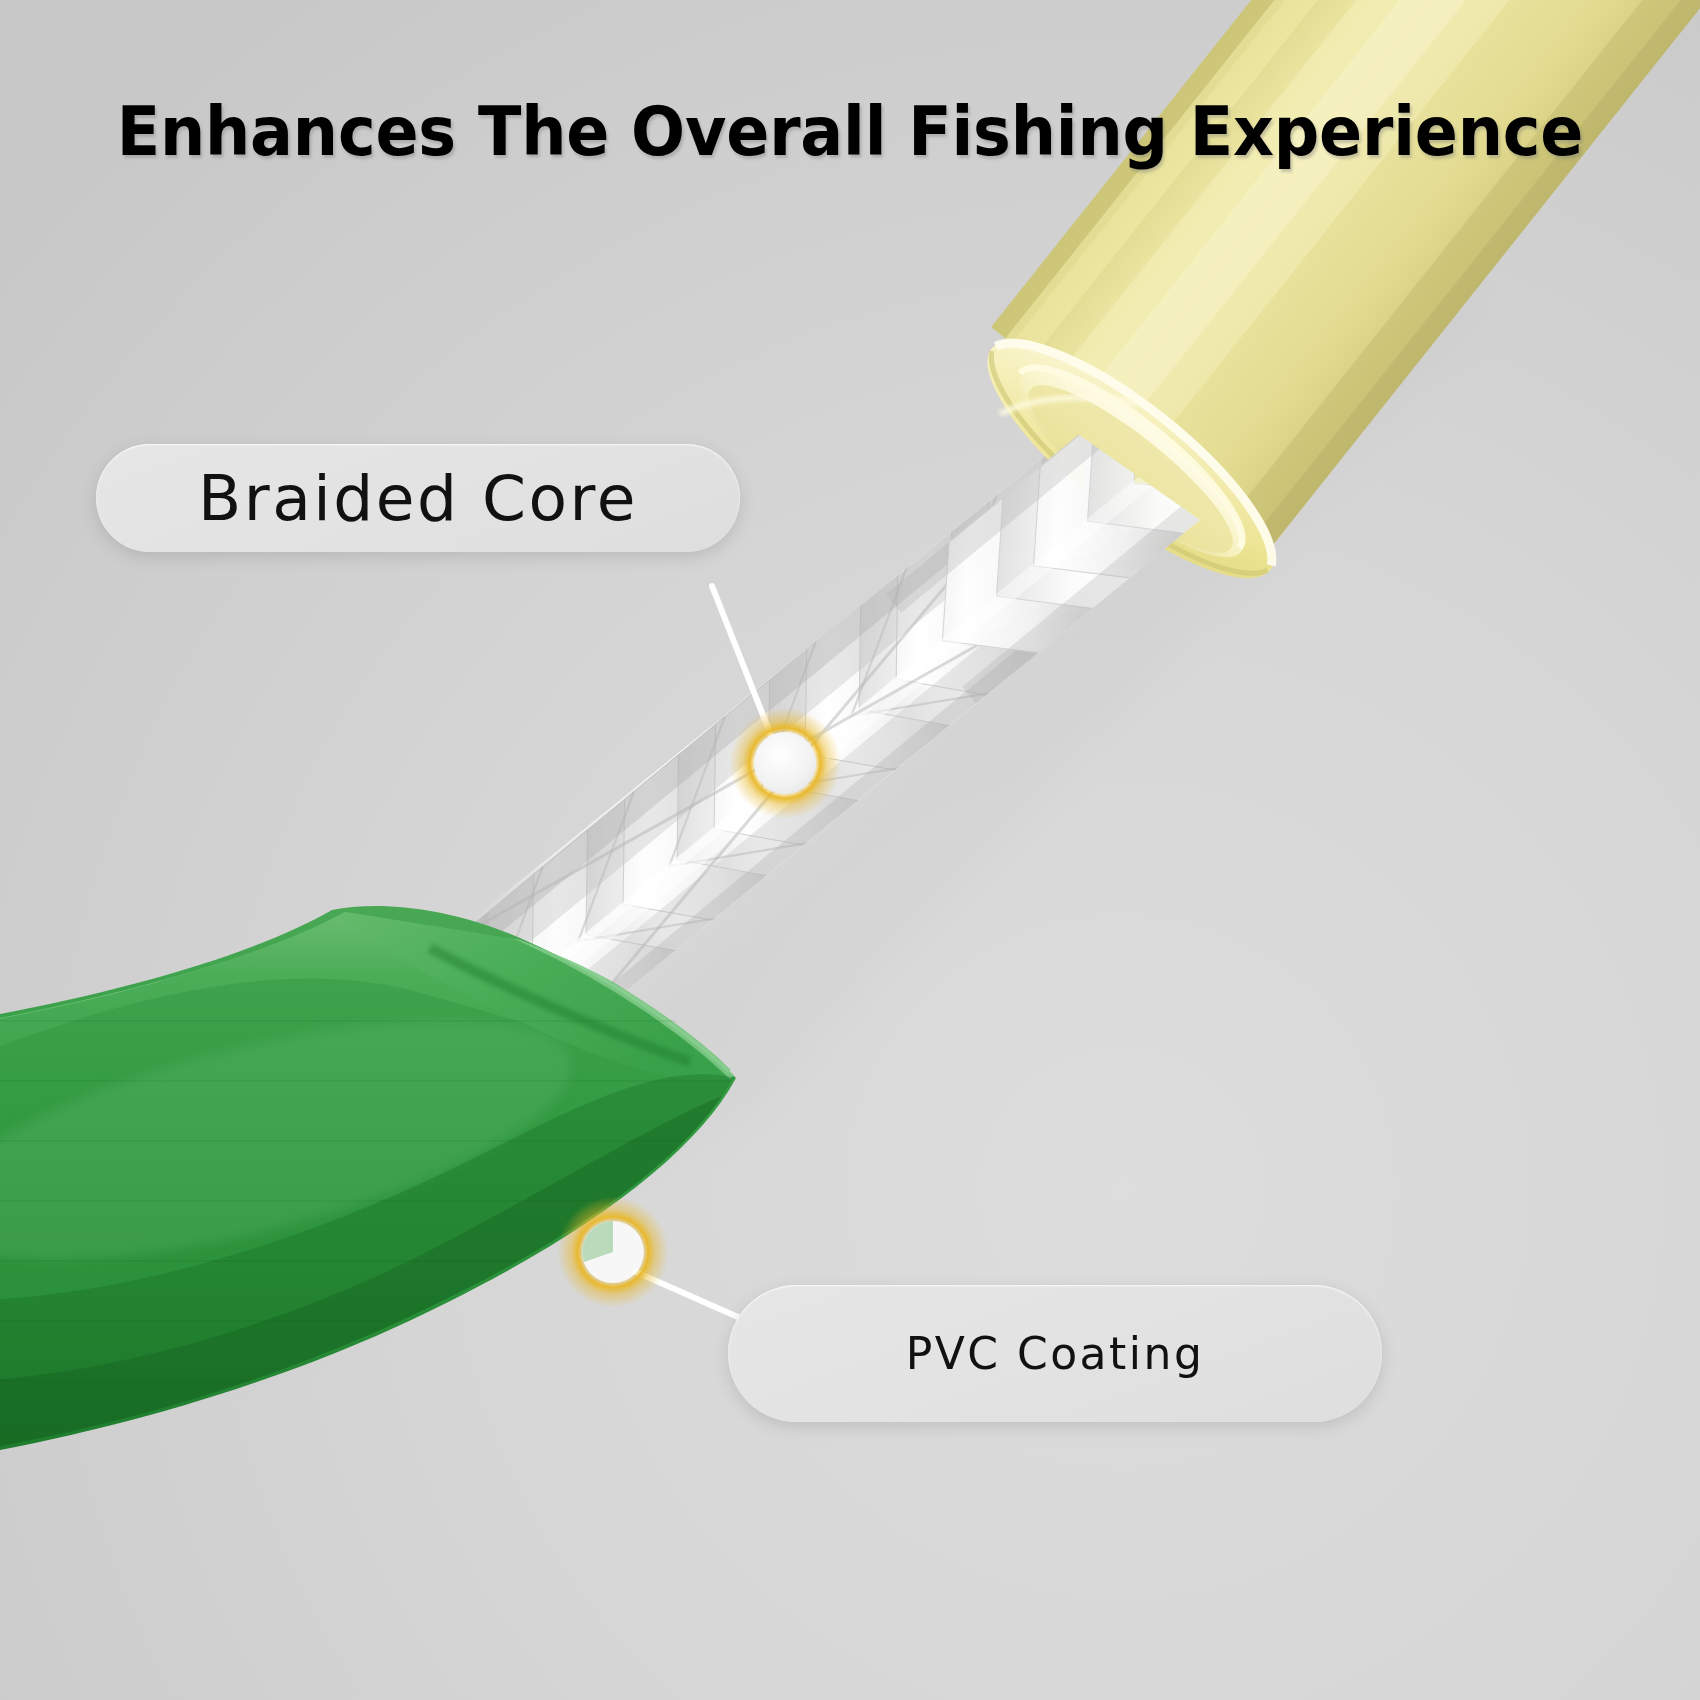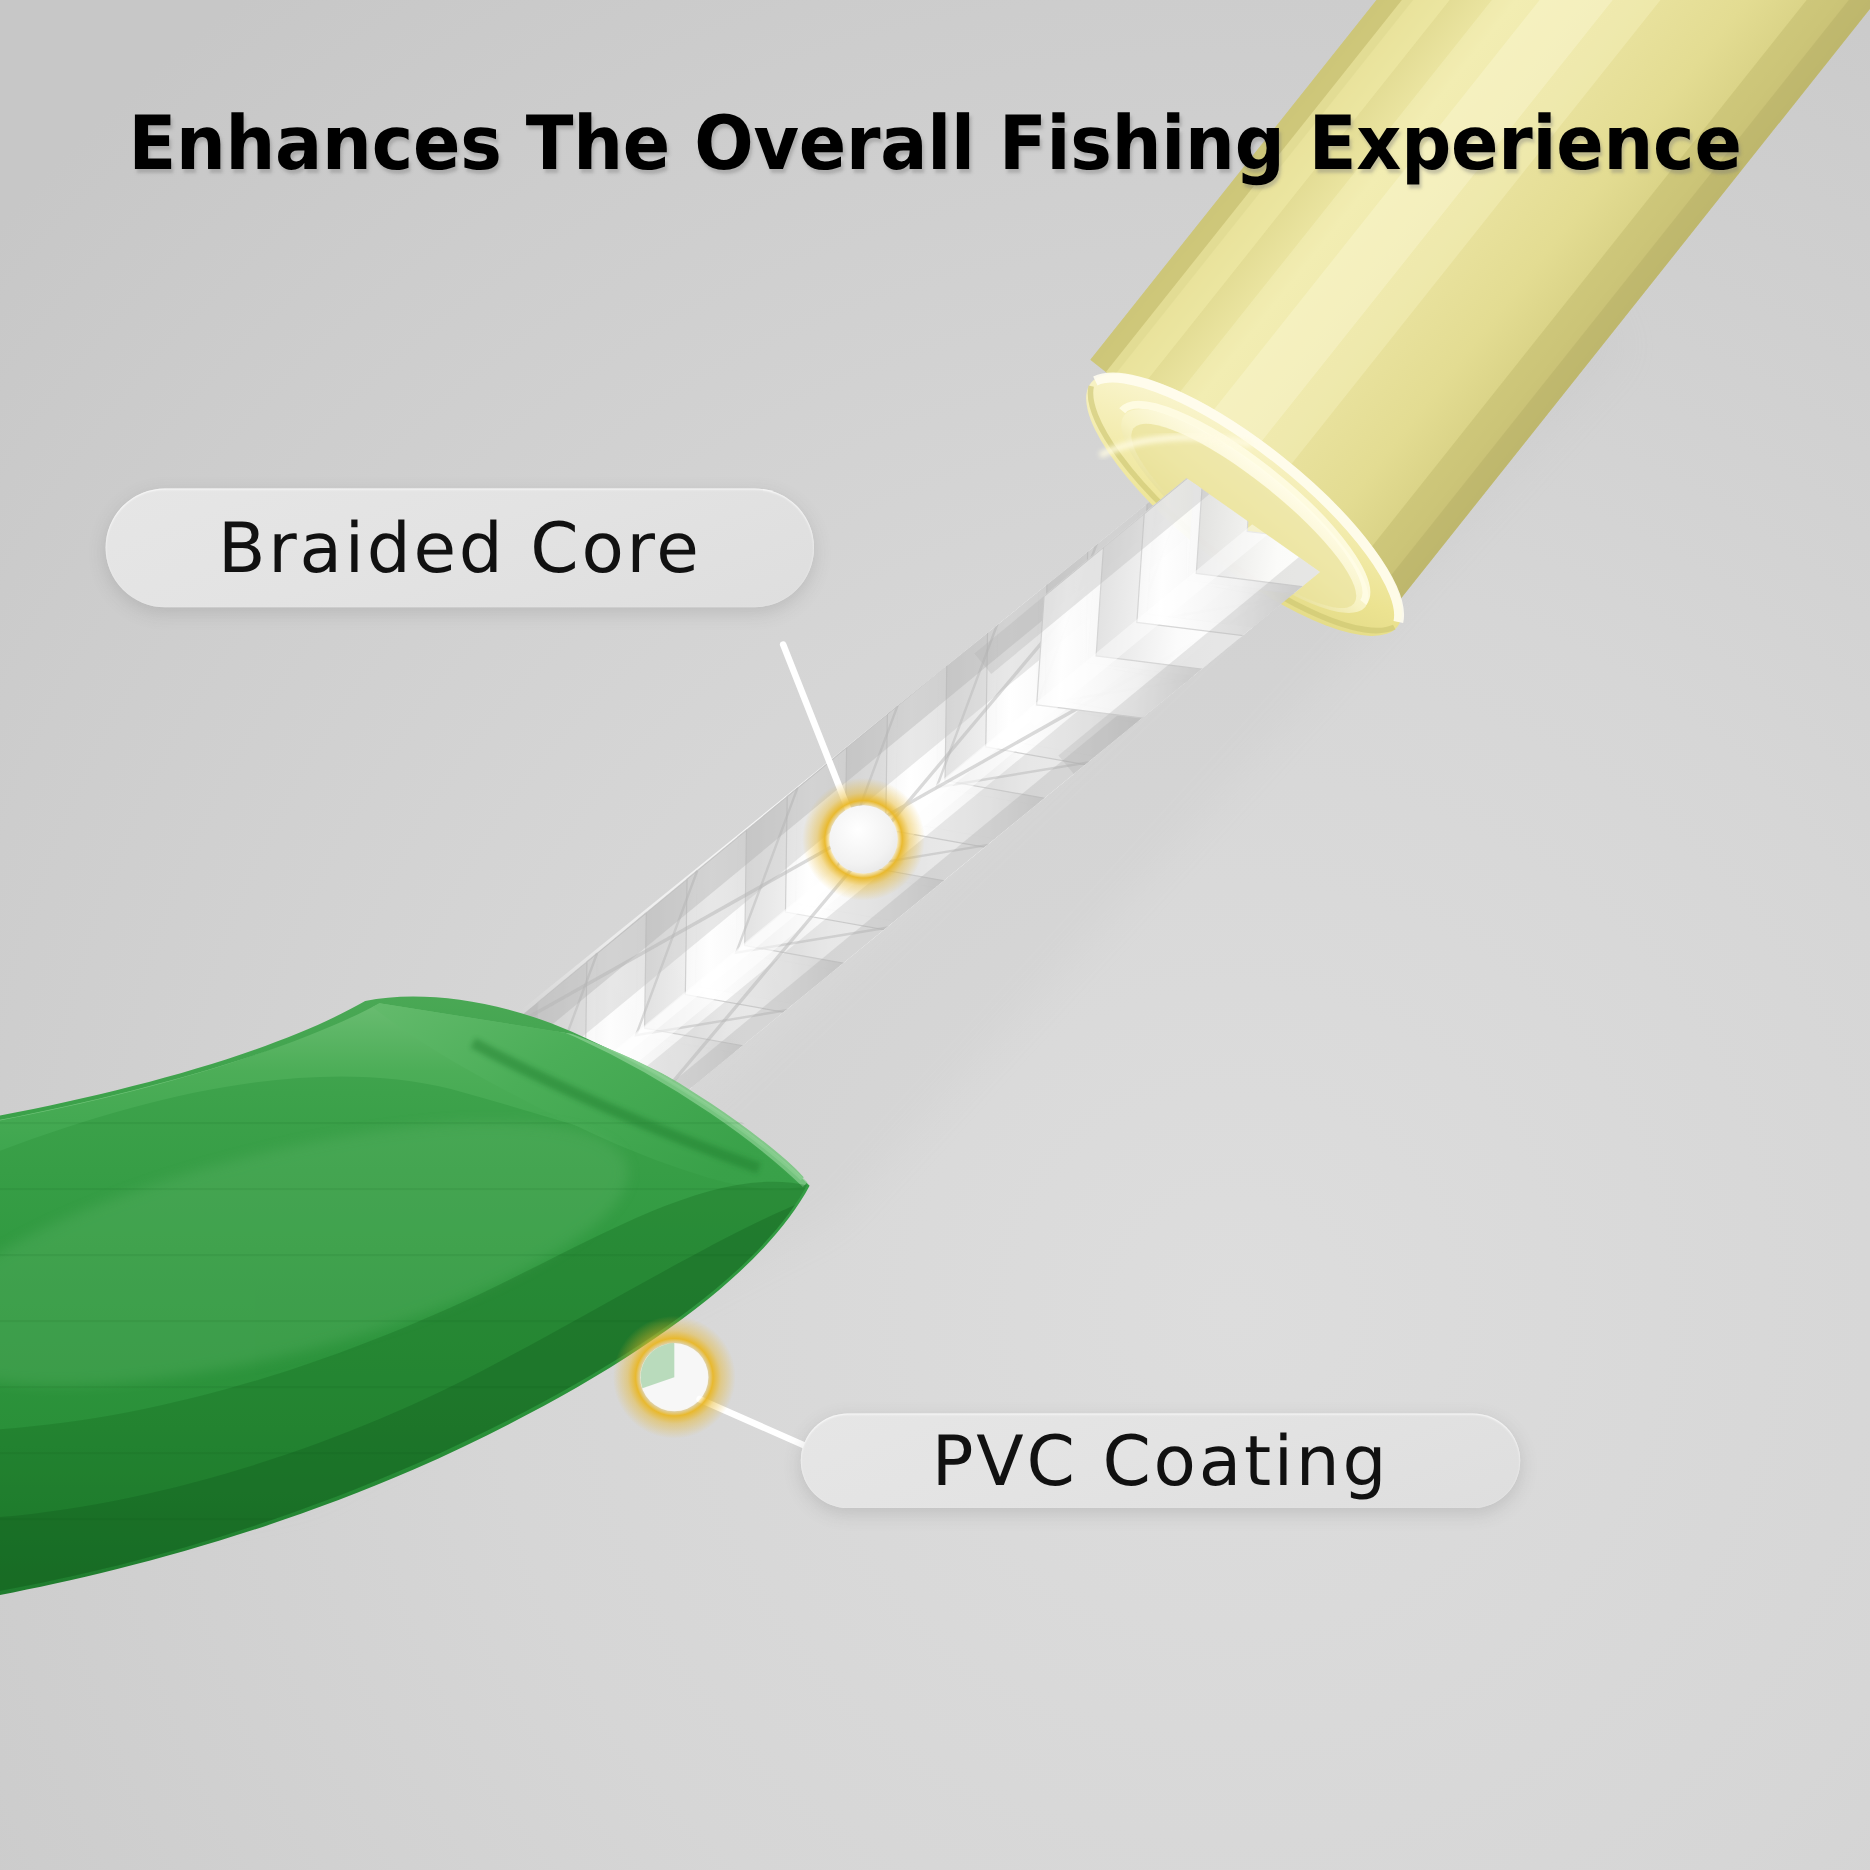--- a/index.html
+++ b/index.html
@@ -71,22 +71,22 @@
     top: 444px;
     width: 644px;
     height: 108px;
     font-size: 63px;
     letter-spacing: 2.5px;
   }
   #pill-pvc {
     left: 728px;
     top: 1285px;
     width: 654px;
-    height: 86px;
-    font-size: 63px;
+    height: 137px;
+    font-size: 44px;
     letter-spacing: 2.5px;
   }
 </style>
 </head>
 <body>
 
 <div id="scene">
 
   <svg id="artwork" viewBox="0 0 1700 1700" xmlns="http://www.w3.org/2000/svg">
     <defs>

